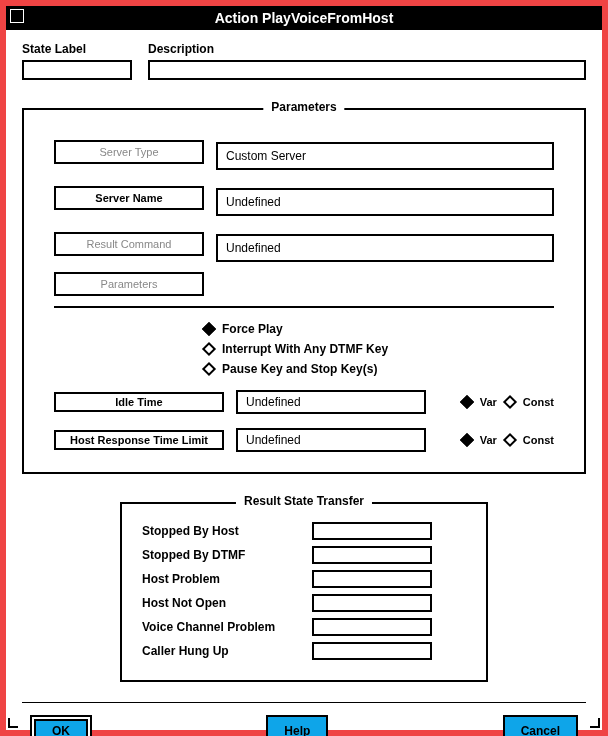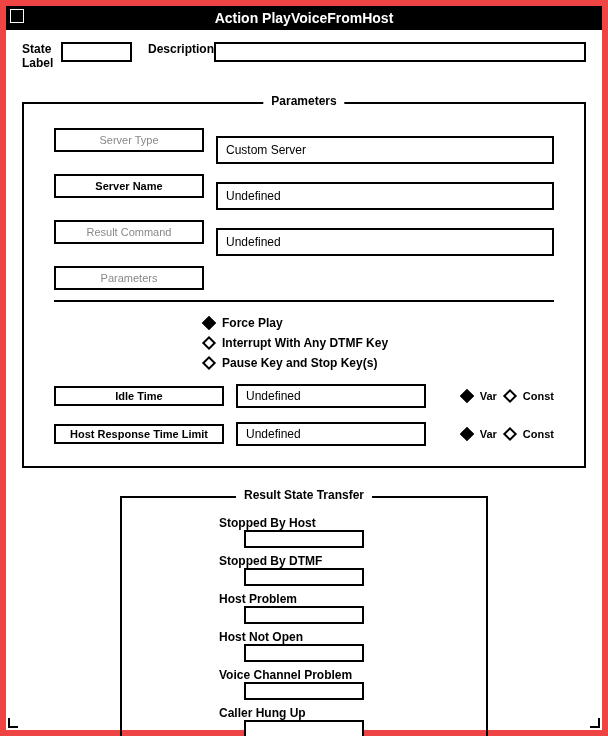--- a/index.html
+++ b/index.html
@@ -2,49 +2,49 @@
 <html><head>
   <meta charset="utf-8">
   <style>
     * { box-sizing: border-box; margin: 0; padding: 0; }
     body { font-family: "Helvetica", Arial, sans-serif; font-size: 12px; background: #fff; }
     .window { width: 608px; height: 736px; border: 6px solid #ef4444; position: relative; background: #fff; }
     .titlebar { background: #000; color: #fff; text-align: center; font-weight: bold; padding: 4px 0; font-size: 14px; position: relative; }
     .titlebar-close { position: absolute; left: 4px; top: 3px; width: 14px; height: 14px; border: 1px solid #fff; }
     .content { padding: 12px 16px; }
     .top-row { display: flex; gap: 16px; margin-bottom: 8px; }
-    .field-group { display: flex; }
+    .field-group { display: flex; flex-direction: column; }
     .field-group.state { width: 110px; }
     .field-group.desc { flex: 1; }
     .field-label { font-weight: bold; font-size: 12px; margin-bottom: 4px; }
     .text-input { border: 2px solid #000; height: 20px; padding: 0 4px; width: 100%; font-family: inherit; }
 
     .fieldset { border: 2px solid #000; margin-top: 28px; padding: 24px 30px 20px 30px; position: relative; }
     .fieldset-legend { position: absolute; top: -10px; left: 50%; transform: translateX(-50%); background: #fff; padding: 0 8px; font-weight: bold; font-size: 12px; }
 
-    .param-row { display: flex; gap: 12px; margin-bottom: 10px; align-items: flex-start; }
+    .param-row { display: flex; gap: 12px; margin-bottom: 10px; align-items: center; }
     .param-btn { border: 2px solid #000; width: 150px; height: 24px; display: flex; align-items: center; justify-content: center; font-weight: bold; font-size: 11px; cursor: pointer; }
     .param-btn.disabled { color: #888; font-weight: normal; }
     .param-value { border: 2px solid #000; flex: 1; height: 28px; display: flex; align-items: center; padding: 0 8px; font-size: 12px; margin-top: 8px; }
 
     .hr { border: none; border-top: 2px solid #000; margin: 10px 0 14px 0; }
 
     .checkrow { display: flex; align-items: center; gap: 8px; margin-bottom: 6px; margin-left: 150px; }
     .diamond { width: 10px; height: 10px; transform: rotate(45deg); border: 2px solid #000; display: inline-block; }
     .diamond.filled { background: #000; }
     .check-label { font-weight: bold; font-size: 12px; text-align: right; }
 
     .time-row { display: flex; align-items: center; gap: 12px; margin-top: 14px; }
     .time-btn { border: 2px solid #000; width: 170px; height: 20px; display: flex; align-items: center; justify-content: center; font-weight: bold; font-size: 11px; }
     .time-value { border: 2px solid #000; height: 24px; width: 190px; display: flex; align-items: center; padding: 0 8px; font-size: 12px; }
     .radio-group { display: flex; gap: 8px; align-items: center; margin-left: auto; }
     .radio-label { font-weight: bold; font-size: 11px; }
 
     .result-fieldset { border: 2px solid #000; margin: 28px auto 0 auto; width: 368px; padding: 18px 20px 14px 20px; position: relative; }
-    .result-row { display: flex; align-items: center; margin-bottom: 6px; flex-direction: column; }
+    .result-row { display: flex; align-items: center; margin-bottom: 6px; }
     .result-label { font-weight: bold; font-size: 12px; width: 170px; }
     .result-input { border: 2px solid #000; height: 18px; width: 120px; }
 
     .bottom-hr { border: none; border-top: 1px solid #000; margin: 20px 0 12px 0; }
     .button-row { display: flex; justify-content: space-between; padding: 0 8px 8px 8px; }
     .btn { border: 2px solid #000; padding: 3px 16px; font-weight: bold; font-size: 12px; cursor: pointer; background: #0ea5e9; }
     .btn.default { box-shadow: 0 0 0 2px #fff, 0 0 0 4px #000; margin: 4px; }
     .corner-decor { position: absolute; width: 10px; height: 10px; border: 2px solid #000; }
     .corner-decor.bl { bottom: 2px; left: 2px; border-right: none; border-top: none; }
     .corner-decor.br { bottom: 2px; right: 2px; border-left: none; border-top: none; }

